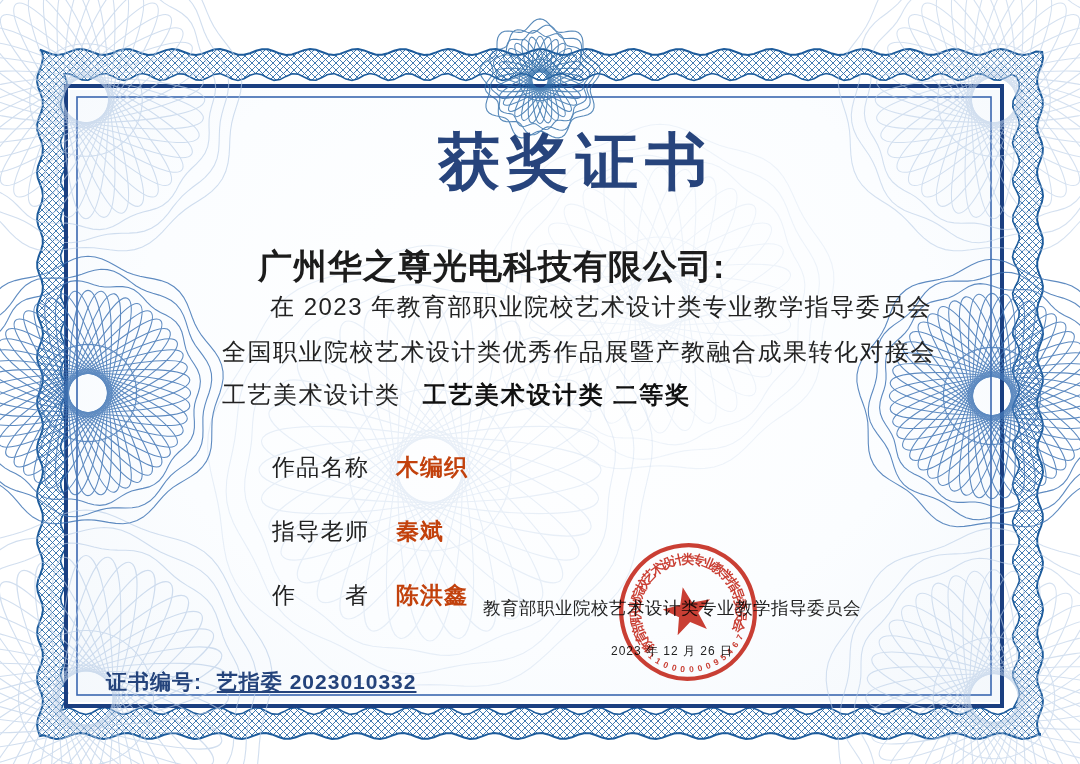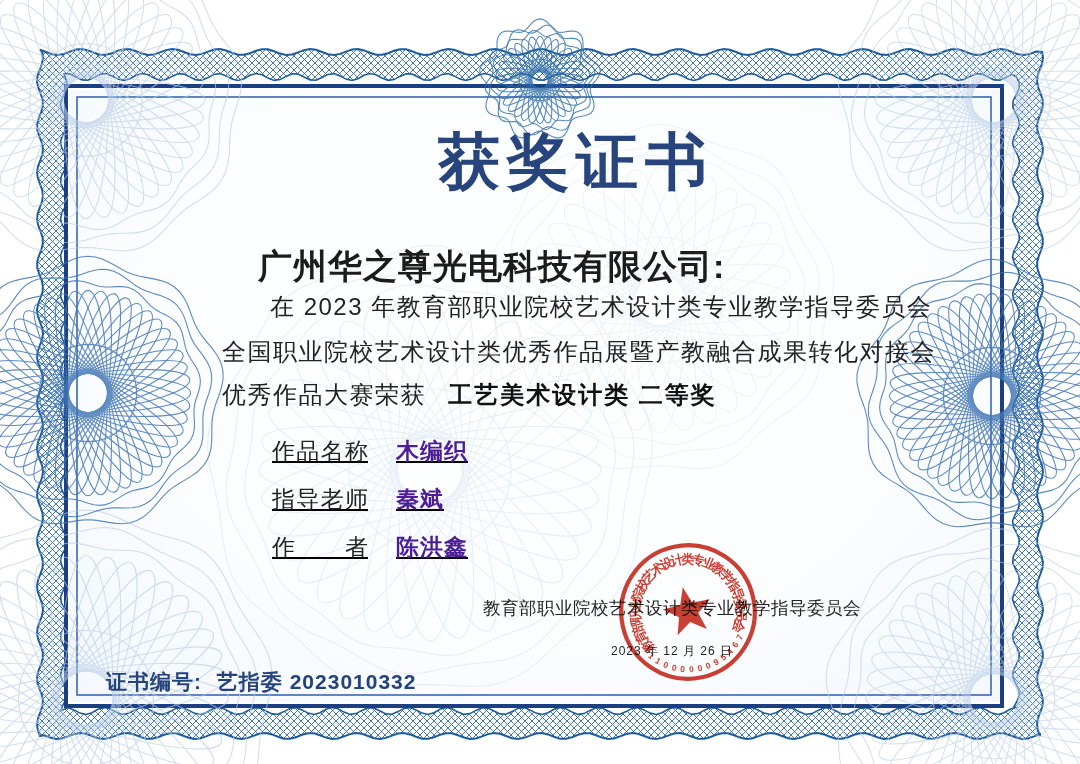--- a/index.html
+++ b/index.html
@@ -22,34 +22,34 @@
   .recipient{
     left:222px;top:244px;font-size:34px;font-weight:700;color:#1c1c1c;
     letter-spacing:1px;
   }
   .para-line{position:absolute;font-size:24px;color:#222;letter-spacing:1.5px;z-index:3;}
   .line1{left:270px;top:291px;}
   .line2{left:222px;top:336px;}
   .line3{left:222px;top:379px;}
   .award{font-weight:700;color:#111;margin-left:14px;letter-spacing:2px;text-align:right;}
   .fields{position:absolute;left:272px;top:436px;z-index:3;}
-  .field-row{display:flex;align-items:baseline;margin-bottom:17px;text-decoration:underline;}
+  .field-row{display:flex;align-items:baseline;margin-bottom:17px;}
   .field-label{
     width:96px;font-size:23px;color:#222;
     text-align:justify;text-align-last:justify;
   }
-  .field-value{margin-left:28px;font-size:23px;font-weight:700;color:#4c1d95;letter-spacing:1px;}
+  .field-value{margin-left:28px;font-size:23px;font-weight:700;color:#c2410c;letter-spacing:1px;margin-top:16px;}
   .sign{position:absolute;left:422px;top:596px;width:500px;text-align:center;z-index:3;}
   .issuer{font-size:17.5px;color:#222;letter-spacing:0.5px;}
   .date{font-size:12px;color:#222;margin-top:23px;letter-spacing:1px;}
   .serial{
     position:absolute;left:106px;top:668px;z-index:3;
     font-size:21px;font-weight:700;color:#24437b;letter-spacing:1px;
   }
-  .serial .num{margin-left:8px;}
+  .serial .num{margin-left:8px;text-decoration:underline;}
   #seal{
     position:absolute;left:594px;top:518px;width:188px;height:188px;z-index:4;
     mix-blend-mode:multiply;opacity:0.9;
   }
 </style>
 </head>
 <body>
 
 <div class="page">
   <div class="content-bg"></div>
@@ -308,21 +308,21 @@
       </g>
     </svg>
 
   <div class="txt title">获奖证书</div>
 
   <div class="txt recipient">广州华之尊光电科技有限公司:</div>
 
   <div class="para-line line1">在 2023 年教育部职业院校艺术设计类专业教学指导委员会</div>
   <div class="para-line line2">全国职业院校艺术设计类优秀作品展暨产教融合成果转化对接会</div>
   <div class="para-line line3">
-    <span>优秀作品大赛荣获</span>
+    <span>工艺美术设计类</span>
     <span class="award">工艺美术设计类 二等奖</span>
   </div>
 
   <div class="fields">
     <div class="field-row">
       <span class="field-label">作品名称</span>
       <span class="field-value">木编织</span>
     </div>
     <div class="field-row">
       <span class="field-label">指导老师</span>

